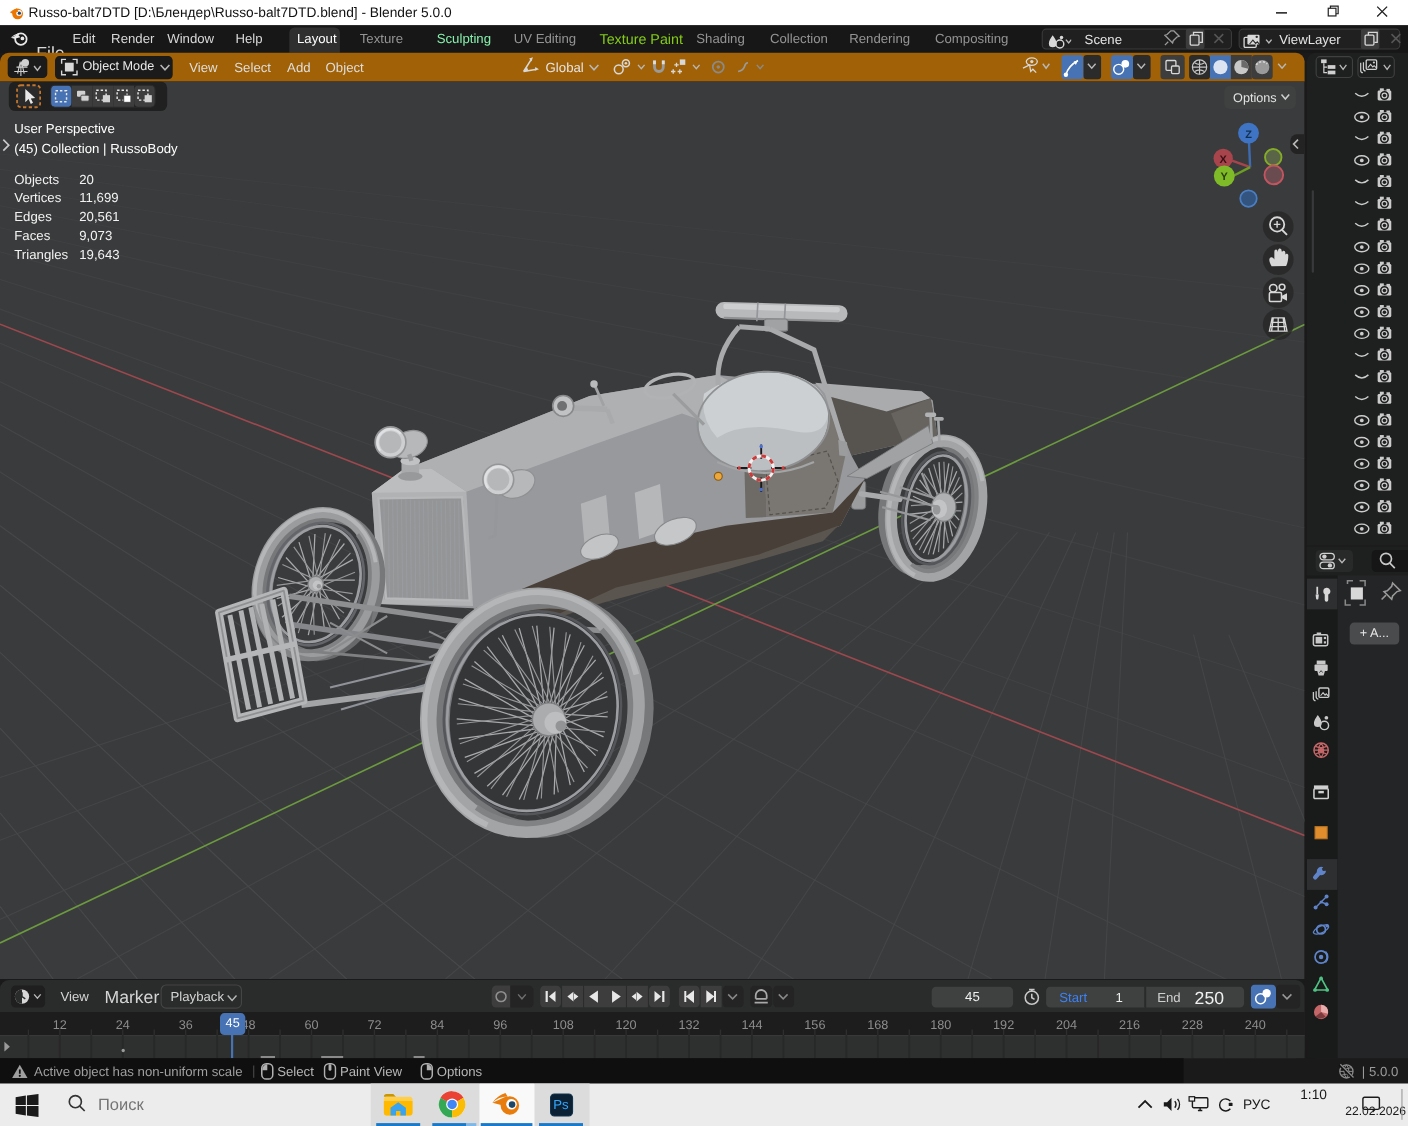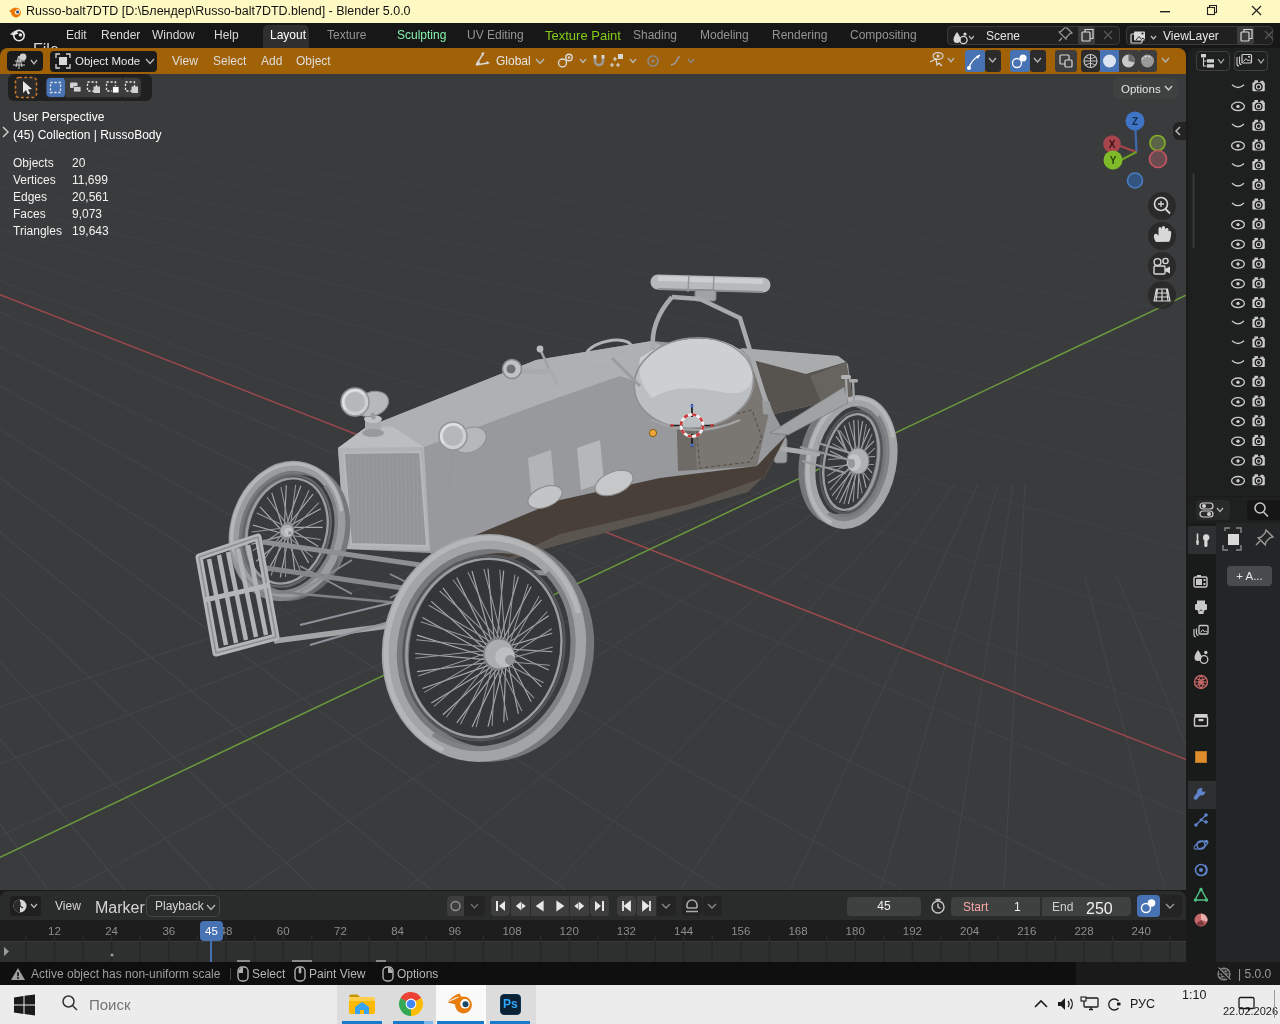--- a/index.html
+++ b/index.html
@@ -1,13 +1,13 @@
 <!DOCTYPE html>
 <html><head><meta charset="utf-8"><style>*{margin:0;padding:0;box-sizing:border-box}html,body{width:1280px;height:1024px;overflow:hidden;background:#1a1a1a;font-family:"Liberation Sans",sans-serif;-webkit-font-smoothing:antialiased}.abs{position:absolute}.t{position:absolute;white-space:nowrap}</style></head><body style="position:relative">
-<div class="abs" style="left:0;top:0;width:1280px;height:23px;background:#fef9c3">
+<div class="abs" style="left:0;top:0;width:1280px;height:23px;background:#ffffff">
     <svg width="16" height="16" viewBox="0 0 16 16" style="position:absolute;left:8px;top:4px">
       <circle cx="8" cy="8.6" r="4.9" fill="#eb7700"></circle>
       <circle cx="9.3" cy="7.8" r="2.6" fill="#ffffff"></circle>
       <circle cx="9.6" cy="8.0" r="1.5" fill="#264a70"></circle>
       <path d="M1 7.2 L7 4.2 L9 6.5 L3.5 8.4 Z" fill="#eb7700"></path>
       <path d="M0.8 7.4 Q4.5 5.6 7.8 5.2 L7.2 3.6 Q3.6 4.8 0.8 7.4 Z" fill="#eb7700"></path>
     </svg>
     <div class="t" style="left:26px;top:4px;font-size:12.5px;color:#111">Russo-balt7DTD [D:\Блендер\Russo-balt7DTD.blend] - Blender 5.0.0</div>
     <svg width="120" height="23" viewBox="0 0 120 23" style="position:absolute;left:1152px;top:0">
       <rect x="8" y="11" width="10" height="1.4" fill="#222"></rect>
@@ -28,21 +28,21 @@
     <div class="t" style="left:101px;top:5px;font-size:12px;color:#d8d8d8">Render</div>
     <div class="t" style="left:152px;top:5px;font-size:12px;color:#d8d8d8">Window</div>
     <div class="t" style="left:214px;top:5px;font-size:12px;color:#d8d8d8">Help</div>
     <div class="abs" style="left:263px;top:2px;width:46px;height:23px;background:#2f2f2f;border-radius:5px 5px 0 0"></div>
     <div class="t" style="left:270px;top:5px;font-size:12px;color:#ffffff">Layout</div>
     <div class="t" style="left:327px;top:5px;font-size:12px;color:#949494">Texture</div>
     <div class="t" style="left:397px;top:5px;font-size:12px;color:#86efac">Sculpting</div>
     <div class="t" style="left:467px;top:5px;font-size:12px;color:#949494">UV Editing</div>
     <div class="t" style="left:545px;top:5px;font-size:13px;color:#84cc16">Texture Paint</div>
     <div class="t" style="left:633px;top:5px;font-size:12px;color:#949494">Shading</div>
-    <div class="t" style="left:700px;top:5px;font-size:12px;color:#949494">Modeling</div>
+    <div class="t" style="left:700px;top:5px;font-size:12px;color:#949494">Collection</div>
     <div class="t" style="left:772px;top:5px;font-size:12px;color:#949494">Rendering</div>
     <div class="t" style="left:850px;top:5px;font-size:12px;color:#949494">Compositing</div>
     <div class="abs" style="left:947px;top:3px;width:173px;height:19px;background:#202020;border:1px solid #3a3a3a;border-radius:4px"></div>
     <svg width="22" height="16" viewBox="0 0 22 16" style="position:absolute;left:952px;top:7px">
       <path d="M5 2 C7 5 8.5 7 8.5 9.5 A3.5 3.5 0 0 1 1.5 9.5 C1.5 7 3 5 5 2 Z" fill="#d8d8d8"></path>
       <circle cx="11.5" cy="10" r="3.6" fill="none" stroke="#d8d8d8" stroke-width="1.3"></circle>
       <circle cx="13" cy="4" r="1.6" fill="#d8d8d8"></circle>
       <path d="M17 6 l2.5 3 l2.5 -3" stroke="#b8b8b8" stroke-width="1.3" fill="none"></path>
     </svg>
     <div class="t" style="left:986px;top:6px;font-size:12px;color:#e5e5e5">Scene</div>
@@ -879,21 +879,21 @@
       <path d="M5 12 v-3 a5 5 0 0 1 10 0 v3 M5 12 h10 M4 15.5 h12" stroke="#a8a8a8" stroke-width="1.6" fill="none"></path>
       <rect x="21" y="0" width="19" height="20" rx="4" fill="#242424"></rect>
       <path d="M26 8 l4 4 l4 -4" stroke="#888" stroke-width="1.4" fill="none"></path>
     </svg>
     <div class="abs" style="left:847px;top:6px;width:74px;height:19px;background:#3f4040;border-radius:4px;text-align:center;font-size:12px;color:#f0f0f0;line-height:19px">45</div>
     <svg width="24" height="20" viewBox="0 0 24 20" style="position:absolute;left:926px;top:5px">
       <circle cx="12" cy="11" r="6" fill="none" stroke="#c8c8c8" stroke-width="1.4"></circle>
       <path d="M12 7.5 v3.5 l2.5 1.5 M9.5 3.5 h5 M12 3.5 v2" stroke="#c8c8c8" stroke-width="1.4" fill="none"></path>
     </svg>
     <div class="abs" style="left:951px;top:6px;width:90px;height:19px;background:#3f4040;border-radius:4px 0 0 4px;border-right:1px solid #2e2e2e"></div>
-    <div class="t" style="left:963px;top:9px;font-size:12px;color:#fca5a5">Start</div>
+    <div class="t" style="left:963px;top:9px;font-size:12px;color:#3b82f6">Start</div>
     <div class="t" style="left:1014px;top:9px;font-size:12px;color:#f0f0f0">1</div>
     <div class="abs" style="left:1042px;top:6px;width:89px;height:19px;background:#3f4040;border-radius:0 4px 4px 0"></div>
     <div class="t" style="left:1052px;top:9px;font-size:12px;color:#cfcfcf">End</div>
     <div class="t" style="left:1086px;top:9px;font-size:16px;color:#f0f0f0">250</div>
     <svg width="46" height="22" viewBox="0 0 46 22" style="position:absolute;left:1137px;top:4px">
       <rect x="0" y="0" width="23" height="22" rx="4" fill="#4772b3"></rect>
       <circle cx="9" cy="13" r="4.5" fill="none" stroke="#fff" stroke-width="1.4"></circle>
       <circle cx="14.5" cy="8" r="3.8" fill="#fff"></circle>
       <rect x="23" y="0" width="22" height="22" rx="4" fill="#242424"></rect>
       <path d="M29 9 l4 4 l4 -4" stroke="#999" stroke-width="1.4" fill="none"></path>
@@ -1073,21 +1073,21 @@
       <circle cx="13" cy="13" r="4.3" fill="#4285f4"></circle>
     </svg>
     <svg width="28" height="28" viewBox="0 0 28 28" style="position:absolute;left:447px;top:5px">
       <circle cx="16.5" cy="15" r="8.4" fill="#e87d0d"></circle>
       <path d="M0.5 12.5 Q7 6.5 14.5 6.8 L12.5 3.6 Q5.5 5.5 0.5 12.5 Z" fill="#e87d0d"></path>
       <path d="M0.7 12.6 L13.5 6.5 L20 10.5 L8.5 14.5 Z" fill="#e87d0d"></path>
       <circle cx="18" cy="13.8" r="4.8" fill="#ffffff"></circle>
       <circle cx="18.5" cy="14.2" r="3" fill="#1b4668"></circle>
     </svg>
     <div class="abs" style="left:500px;top:9px;width:21px;height:21px;background:#0c2133;border-radius:4px;border:1px solid #10344f"></div>
-    <div class="t" style="left:503px;top:12px;font-size:12px;font-weight:bold;color:#31a8ff">Ps</div>
+    <div class="t" style="left:503px;top:12px;font-size:12px;font-weight:normal;color:#31a8ff">Ps</div>
     <div class="abs" style="left:342px;top:35.5px;width:40px;height:3.5px;background:#1979ca"></div>
     <div class="abs" style="left:393px;top:35.5px;width:31px;height:3.5px;background:#1979ca"></div>
     <div class="abs" style="left:424px;top:35.5px;width:9px;height:3.5px;background:#7db8e8"></div>
     <div class="abs" style="left:437px;top:35.5px;width:47px;height:3.5px;background:#1979ca"></div>
     <div class="abs" style="left:490px;top:35.5px;width:40px;height:3.5px;background:#1979ca"></div>
     <svg width="16" height="12" viewBox="0 0 16 12" style="position:absolute;left:1033px;top:13px">
       <path d="M2 9 l6 -6 l6 6" fill="none" stroke="#1a1a1a" stroke-width="1.6"></path>
     </svg>
     <svg width="20" height="16" viewBox="0 0 20 16" style="position:absolute;left:1056px;top:11px">
       <path d="M2 6 h3 l4 -4 v12 l-4 -4 h-3 Z" fill="#1a1a1a"></path>

